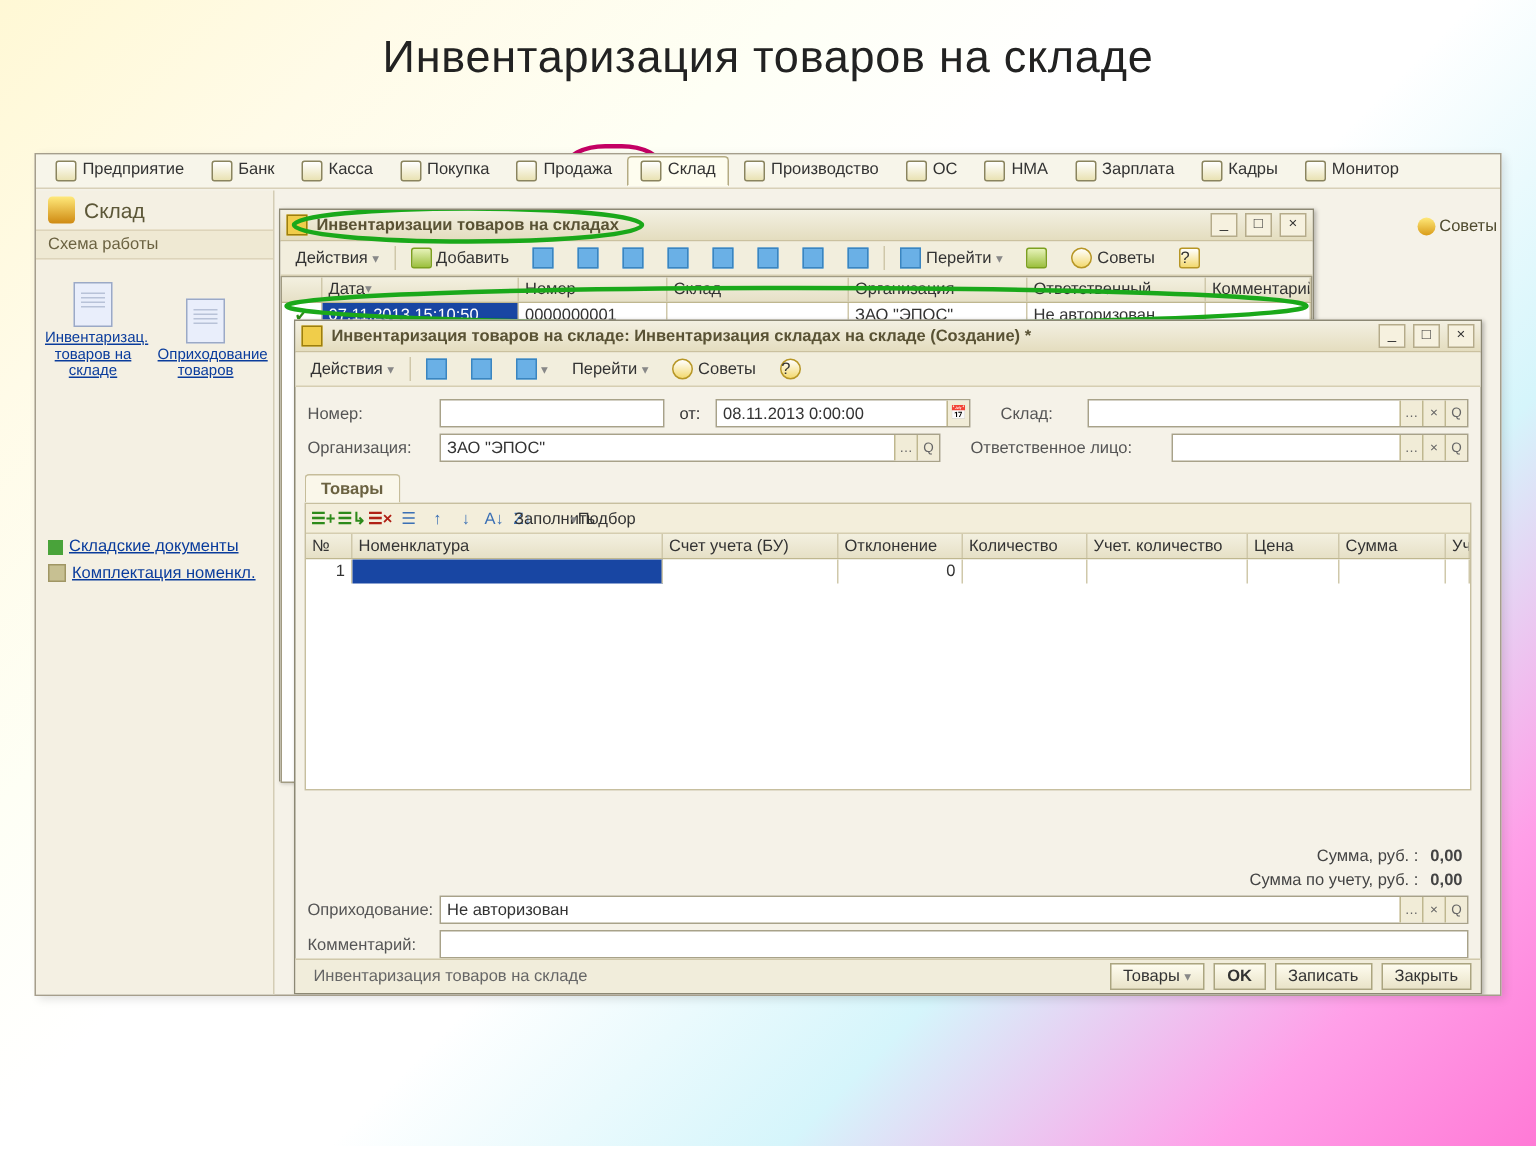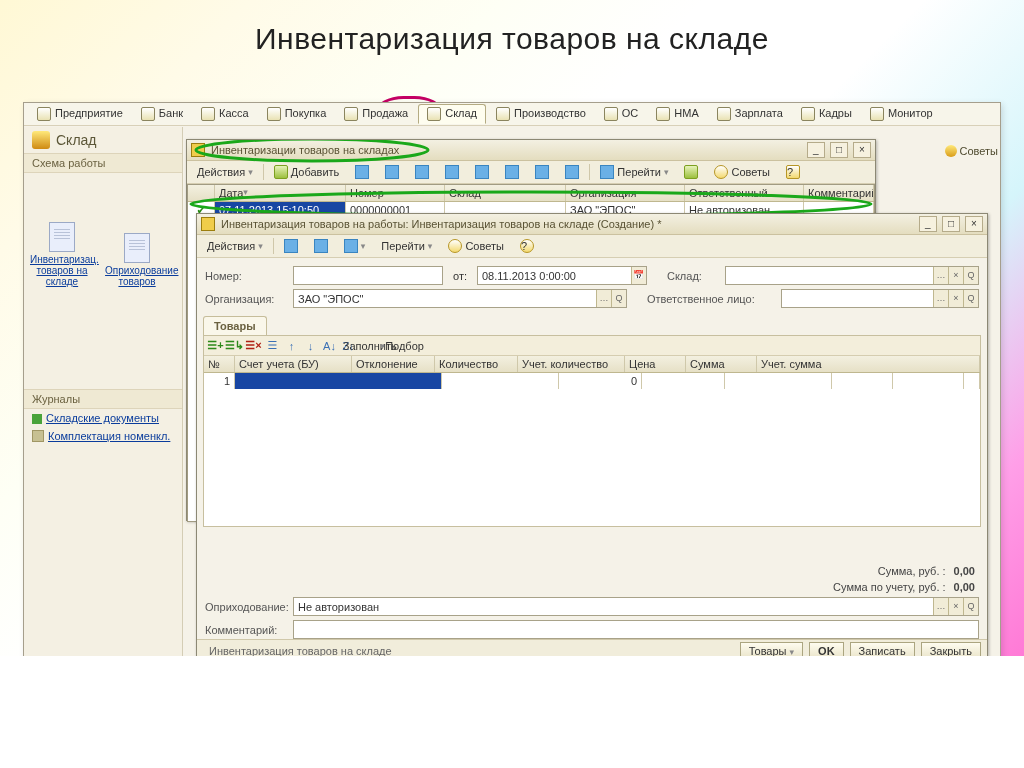--- a/index.html
+++ b/index.html
@@ -1,16 +1,16 @@
 <!DOCTYPE html>
 <html><head>
 <meta charset="utf-8">
 <style>
 html,body{margin:0;padding:0;font-family:Tahoma,Verdana,sans-serif;font-size:11px;color:#333}
-.slide{position:relative;width:1024px;height:656px;background:linear-gradient(135deg,#fff8d5 0%,#fffbe8 15%,#fefff5 30%,#fff 42%,#fff 55%,#d5f5fb 72%,#ff9fe8 88%,#ff7ad6 100%);overflow:hidden}
+.slide{position:relative;width:1024px;height:764px;background:linear-gradient(135deg,#fff8d5 0%,#fffbe8 15%,#fefff5 30%,#fff 42%,#fff 55%,#d5f5fb 72%,#ff9fe8 88%,#ff7ad6 100%);overflow:hidden}
 .slide-title{position:absolute;top:22px;left:0;width:100%;text-align:center;font-size:30px;font-weight:400;color:#222;letter-spacing:.5px}
 .app{position:absolute;top:102px;left:23px;right:23px;height:560px;background:#f5f2e8;border:1px solid #a59e8c;box-shadow:2px 2px 6px rgba(0,0,0,.12);overflow:hidden}
 
 
 .tabbar{height:22px;background:#f7f5ea;display:flex;align-items:center;padding:0 4px;border-bottom:1px solid #d8d0b8}
 .tab{display:inline-flex;align-items:flex-start;gap:4px;padding:2px 8px;margin:0 1px;cursor:pointer}
 .tab .ti{width:12px;height:12px;display:inline-block;border:1px solid #8a845e;background:linear-gradient(#fff,#e9e2b3);border-radius:2px}
 .tab.active{background:#fefdef;border:1px solid #b4ab83;border-bottom-color:#fefdef;border-radius:3px 3px 0 0}
 
 
@@ -23,21 +23,21 @@
 .node .nicon::after{content:"";position:absolute;top:6px;left:4px;right:4px;border-top:1px solid #b8c2d8;box-shadow:0 3px 0 #b8c2d8,0 6px 0 #b8c2d8,0 9px 0 #b8c2d8}
 .node a{color:#0a3c9c;text-decoration:underline;font-size:10px;line-height:11px;display:block}
 .journlnk{color:#0a3c9c;text-decoration:underline;display:flex;align-items:flex-end;gap:4px;padding:3px 8px}
 .journlnk .sq{width:10px;height:10px;background:#49a33a}
 .journlnk.b .sq{background:#c7c092;border:1px solid #a09664}
 
 
 .win{position:absolute;background:#f5f2e8;border:1px solid #8c8874;box-shadow:1px 1px 3px rgba(0,0,0,.28)}
 .win-title{display:flex;align-items:center;gap:6px;height:20px;padding:0 4px;background:linear-gradient(#f3f0e2,#e4ddbf);border-bottom:1px solid #cbc19f}
 .win-title .ic{width:12px;height:12px;background:#f0cd4a;border:1px solid #9c7e0e}
-.win-title-txt{font-weight:400;color:#595234;flex:1}
+.win-title-txt{font-weight:700;color:#595234;flex:1}
 .win-ctrls span{display:inline-block;width:16px;height:14px;text-align:center;border:1px solid #b5ab8a;background:#f6f1df;margin-left:2px;font-size:10px;line-height:13px;cursor:pointer}
 .toolbar{display:flex;align-items:center;gap:4px;height:22px;padding:0 4px;background:#f2eedd;border-bottom:1px solid #d6ceb2;font-size:11px}
 .tbtn{display:inline-flex;align-items:center;gap:3px;padding:2px 6px;cursor:pointer}
 .tbtn .g{width:12px;height:12px;background:linear-gradient(#e6f2b8,#9cc03e);border:1px solid #7ca020;border-radius:2px}
 .tbtn .y{width:12px;height:12px;background:linear-gradient(#fff,#f3d96f);border:1px solid #b79625;border-radius:7px}
 .tbtn .b{width:12px;height:12px;background:#6ab0e6;border:1px solid #3a85c0}
 .sep{width:1px;height:16px;background:#cfc7a9}
 .dd{font-size:9px;color:#888}
 
 .grid{background:#fff;border:1px solid #a19b82}
@@ -137,24 +137,23 @@
     </div>
 
     <div class="leftpane">
       <div class="header">
           <span class="hicon"></span>
           <span>Склад</span>
         </div>
       <div class="section-hdr">Схема работы</div>
       <div style="padding:4px 2px">
         <div class="node"><div class="nicon"></div><a>Инвентаризац. товаров на складе</a></div>
-        <div class="node" style="margin-top:56px"><div class="nicon"></div><a>Оприходование товаров</a></div>
+        <div class="node" style="margin-top:22px"><div class="nicon"></div><a>Оприходование товаров</a></div>
       </div>
       <div style="height:90px"></div>
-      <div class="section-hdr">Журналы</div>
       <a class="journlnk">
           <span class="sq"></span>
           <span>Складские документы</span>
         </a>
       <a class="journlnk b">
           <span class="sq"></span>
           <span>Комплектация номенкл.</span>
         </a>
     </div>
 
@@ -250,21 +249,21 @@
 
       <svg class="ring2">
         <ellipse cx="125" cy="10" rx="116" ry="11" fill="none" stroke="#1aa81a" stroke-width="3"></ellipse>
         <ellipse cx="344" cy="64" rx="340" ry="12" fill="none" stroke="#1aa81a" stroke-width="3"></ellipse>
       </svg>
     </div>
 
     <div class="win" style="top:110px;left:172px;width:790px;height:448px">
       <div class="win-title">
         <span class="ic"></span>
-        <span class="win-title-txt">Инвентаризация товаров на работы: Инвентаризация товаров на складе (Создание) *</span>
+        <span class="win-title-txt">Инвентаризация товаров на складе: Инвентаризация складах на складе (Создание) *</span>
         <span class="win-ctrls">
           <span>_</span>
           <span>□</span>
           <span>×</span>
         </span>
       </div>
       <div class="toolbar">
         <span class="tbtn">
             <span>Действия</span> 
             <span class="dd">▾</span>
@@ -347,20 +346,21 @@
           <span class="i-arr">Z↓</span>
           <span class="tbtn" style="padding:0 6px">
               <span>Заполнить</span> 
               <span class="dd">▾</span>
             </span>
           <span class="tbtn" style="padding:0 6px">Подбор</span>
         </div>
         <div class="grid" style="border:none;height:calc(100% - 22px)">
           <div class="grid-head">
             <div style="width:22px">№</div>
+            <div style="width:198px">Номенклатура</div>
             <div style="width:108px">Счет учета (БУ)</div>
             <div style="width:74px">Отклонение</div>
             <div style="width:74px">Количество</div>
             <div style="width:98px">Учет. количество</div>
             <div style="width:52px">Цена</div>
             <div style="width:62px">Сумма</div>
             <div style="flex:1">Учет. сумма</div>
           </div>
           <div class="grid-row">
             <div style="width:22px;text-align:right">1</div>

